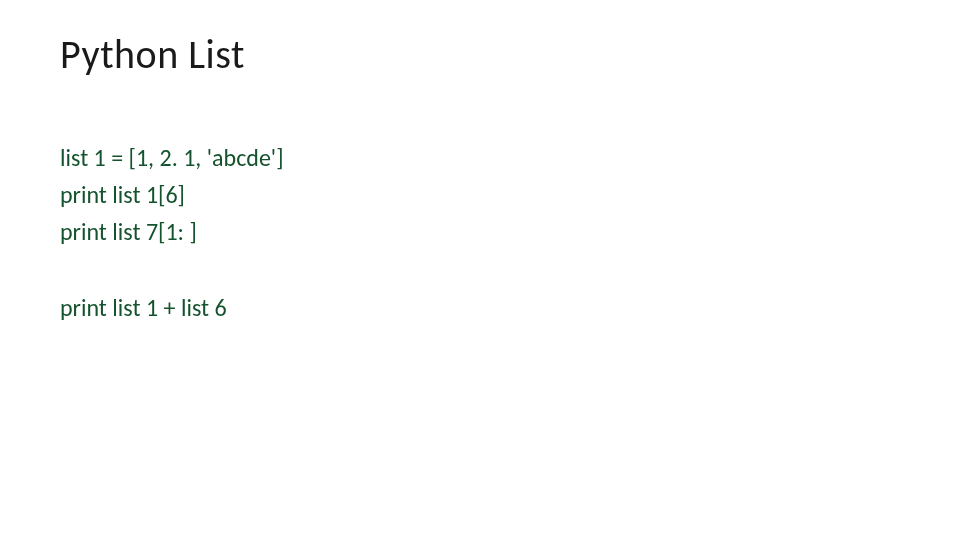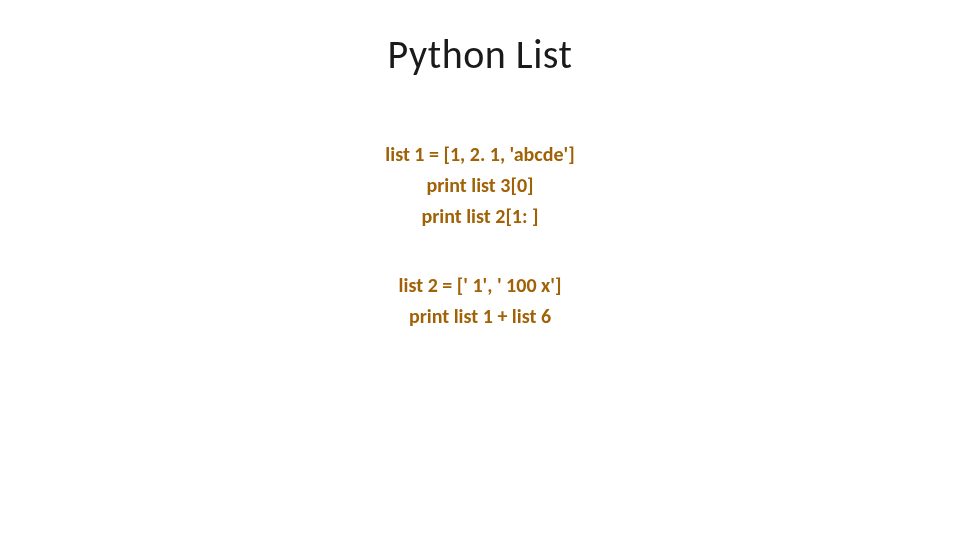--- a/index.html
+++ b/index.html
@@ -1,58 +1,56 @@
 <!DOCTYPE html>
 <html><head>
   <meta charset="utf-8">
   <style>
     * {
       margin: 0;
       padding: 0;
       box-sizing: border-box;
-      text-align: center;
     }
     body {
       width: 960px;
       height: 540px;
       background: #ffffff;
       font-family: Calibri, "Segoe UI", Arial, sans-serif;
       color: #000000;
       padding: 30px 60px;
       overflow: hidden;
     }
     .title {
       font-size: 40px;
       font-weight: 300;
       color: #1a1a1a;
       margin-bottom: 60px;
       letter-spacing: 0.5px;
     }
     .code-block {
-      font-size: 20px;
+      font-size: 24px;
       line-height: 1.55;
-      color: #a16207;
-      font-weight: 700;
+      color: #14532d;
+      font-weight: 400;
     }
     .code-line {
       display: block;
     }
     .spacer {
       height: 38px;
     }
   </style>
 </head>
 <body>
 
 <h1 class="title">Python List</h1>
 
 <div class="code-block">
   <span class="code-line">list 1 = [1, 2. 1, 'abcde']</span>
-  <span class="code-line">print list 3[0]</span>
-  <span class="code-line">print list 2[1: ]</span>
+  <span class="code-line">print list 1[6]</span>
+  <span class="code-line">print list 7[1: ]</span>
 </div>
 
 <div class="spacer"></div>
 
 <div class="code-block">
-  <span class="code-line">list 2 = [' 1', ' 100 x']</span>
   <span class="code-line">print list 1 + list 6</span>
 </div>
 
 </body></html>

